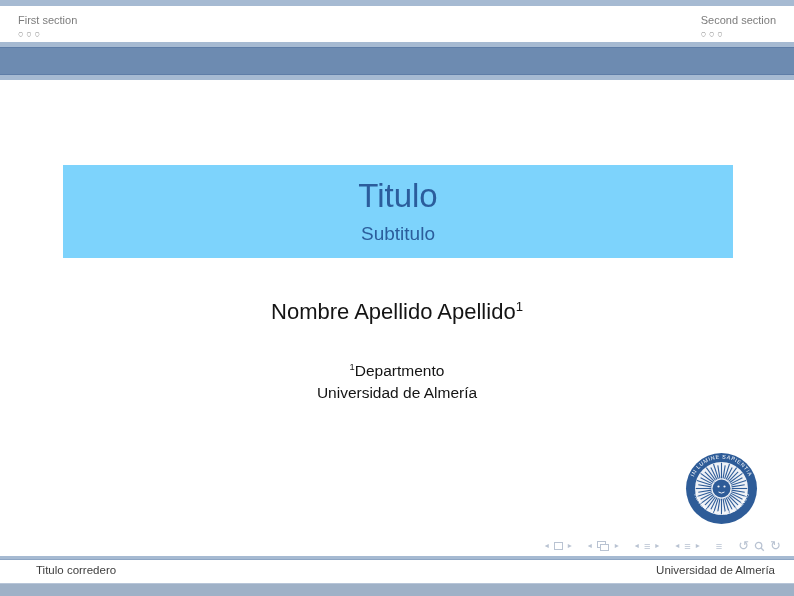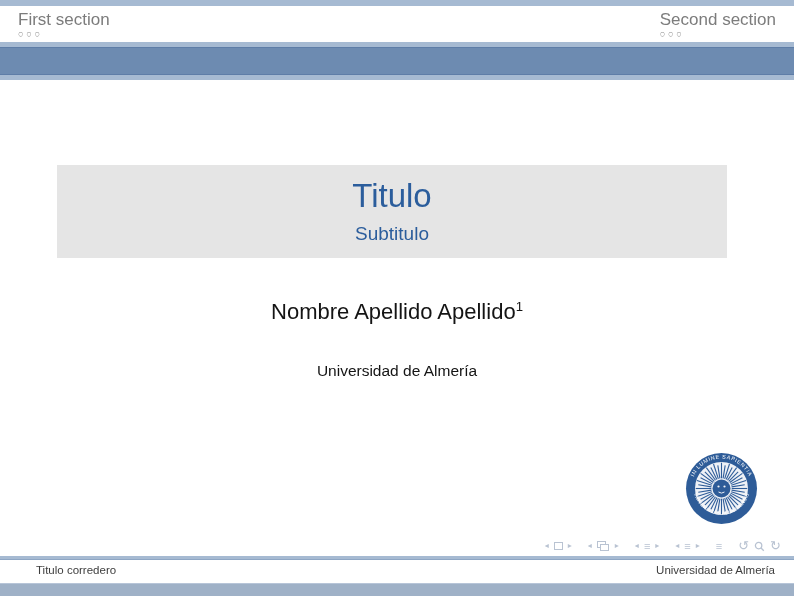--- a/index.html
+++ b/index.html
@@ -8,32 +8,32 @@
     position:relative; width:794px; height:596px; background:#ffffff;
     font-family:"Liberation Sans", sans-serif; overflow:hidden;
   }
 
   
   .topbar { position:absolute; top:0; left:0; right:0; height:6px; background:#a6bad2; }
   .header-strip { position:absolute; top:6px; left:0; right:0; height:36px; background:#ffffff; }
   .hsec { position:absolute; top:7px; display:flex; flex-direction:column; gap:2px; }
   .hsec.left  { left:18px;  align-items:flex-start; }
   .hsec.right { right:18px; align-items:flex-start; }
-  .hlabel { font-size:17px; color:#7c7c7c; line-height:14px; }
+  .hlabel { font-size:11px; color:#7c7c7c; line-height:14px; }
   .hdots  { font-size:9.5px;  color:#8f8f8f; letter-spacing:2.5px; line-height:10px; }
 
   .band { position:absolute; top:42px; left:0; right:0; }
   .band-light { height:5px; background:#a6bad2; }
   .band-steel { height:28px; background:#6d8bb1;
                 border-top:1px solid #5e7da7; border-bottom:1px solid #5e7da7; }
 
   
   .titleblock {
-    position:absolute; left:57px; top:165px; width:670px; height:93px;
-    background:#e5e5e5; text-align:center;
+    position:absolute; left:63px; top:165px; width:670px; height:93px;
+    background:#7dd3fc; text-align:center;
   }
   .title    { padding-top:12px; font-size:33px; line-height:38px; color:#2b5d9c; font-weight:400; }
   .subtitle { margin-top:8px;  font-size:19px; line-height:22px; color:#2b5d9c; font-weight:400; }
 
   
   .author { position:absolute; top:299px; left:0; right:0; text-align:center;
             font-size:22px; color:#141414; }
   .author sup, .affil sup { font-size:60%; vertical-align:super; line-height:0; }
   .affil  { position:absolute; top:360px; left:0; right:0; text-align:center;
             font-size:15.5px; line-height:21.5px; color:#141414; }
@@ -92,20 +92,21 @@
   </div>
 
   <div class="titleblock">
     <div class="title">Titulo</div>
     <div class="subtitle">Subtitulo</div>
   </div>
 
   <div class="author"><span>Nombre Apellido Apellido</span><sup>1</sup></div>
 
   <div class="affil">
+    <div><sup>1</sup><span>Departmento</span></div>
     <div>Universidad de Almería</div>
   </div>
 
 
   <svg class="seal" viewBox="0 0 73 73" xmlns="http://www.w3.org/2000/svg">
     <circle cx="36.5" cy="36.5" r="35.5" fill="#2e5c98"></circle>
     <circle cx="36.5" cy="36.5" r="26.5" fill="#eef1f6"></circle>
     <g id="seal-rays" stroke="#2e5c98">
         <line x1="46.70" y1="36.50" x2="62.30" y2="36.50" stroke-width="1.1"></line>
         <line x1="46.57" y1="38.10" x2="59.71" y2="40.18" stroke-width="1.1"></line>

